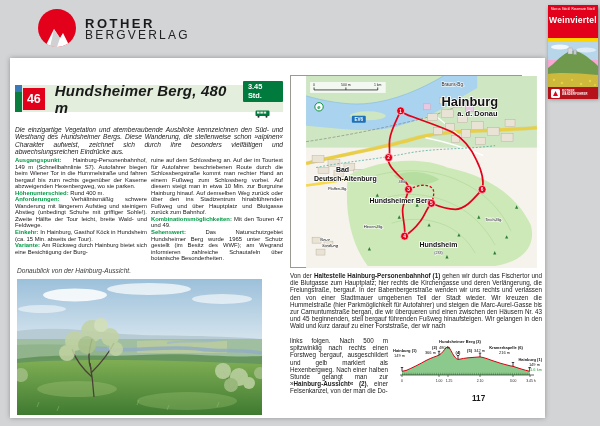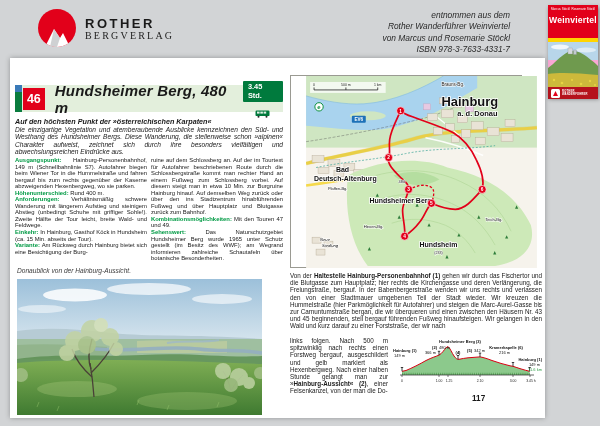--- a/index.html
+++ b/index.html
@@ -2,21 +2,21 @@
 <html><head>
 <meta charset="utf-8">
 <style>
   html,body{margin:0;padding:0;background:#b9bbbd;}
   .canvas{position:relative;width:600px;height:426px;background:#d2d4d6;overflow:hidden;
           font-family:"Liberation Sans",sans-serif;color:#1a1a1a;}
   
   .brand{position:absolute;left:38px;top:9px;display:flex;align-items:center;gap:9px;}
   .logo-circle{width:38px;height:38px;border-radius:50%;background:#e2001a;display:flex;align-items:flex-end;justify-content:center;overflow:hidden;}
   .brand-name{font-size:13px;font-weight:bold;letter-spacing:2.5px;line-height:14px;}
-  .brand-sub{font-size:10px;letter-spacing:2.2px;line-height:9px;color:#222;font-family:Liberation Serif, serif;}
+  .brand-sub{font-size:12px;letter-spacing:2.2px;line-height:9px;color:#222;}
   .source{position:absolute;right:90px;top:10px;text-align:right;font-size:8.4px;font-style:italic;color:#2a2a2a;line-height:11.4px;}
   
   .cover{position:absolute;left:548px;top:5px;width:50px;height:92px;box-shadow:1px 2px 4px rgba(0,0,0,.45);background:#f9a8d4;font-family:"Liberation Sans",sans-serif;}
   .cover-red{height:33px;background:#e2001a;color:#fff;}
   .cover-authors{display:flex;justify-content:space-between;font-size:3px;padding:2px 3px 0 3px;}
   .cover-title{font-size:8.6px;font-weight:bold;text-align:center;margin-top:4px;letter-spacing:.2px;}
   .cover-yellow{height:4px;background:#ffd400;}
   .cover-photo{height:45px;}
   .cover-band{height:12px;background:#b5121c;display:flex;align-items:center;gap:2px;padding:0 0 0 3px;}
   .cover-shield{width:9px;height:9px;background:#fff;border-radius:1.5px;display:flex;align-items:center;justify-content:center;}
@@ -58,26 +58,20 @@
         <path d="M3,22 L12,4 L18,13 L21,8 L28,22 Z" fill="#ffffff"></path>
         <path d="M12,4 L18,13 L15,22 L8,22 Z" fill="#c7c9cb" opacity="0.85"></path>
       </svg>
     </div>
     <div>
       <div class="brand-name">ROTHER</div>
       <div class="brand-sub">BERGVERLAG</div>
     </div>
   </div>
 
-  <div class="source">
-    <div>entnommen aus dem</div>
-    <div>Rother Wanderführer Weinviertel</div>
-    <div>von Marcus und Rosemarie Stöckl</div>
-    <div>ISBN 978-3-7633-4331-7</div>
-  </div>
 
   <div class="cover">
     <div class="cover-red">
       <div class="cover-authors">
         <span>Marcus Stöckl</span>
         <span>Rosemarie Stöckl</span>
       </div>
       <div class="cover-title">Weinviertel</div>
     </div>
     <div class="cover-yellow"></div>
@@ -123,21 +117,20 @@
           <rect x="0.5" y="0.5" width="14" height="5.6" rx="1.2" fill="#007a3d"></rect>
           <rect x="2" y="1.6" width="2.6" height="2" fill="#dff0e4"></rect>
           <rect x="5.3" y="1.6" width="2.6" height="2" fill="#dff0e4"></rect>
           <rect x="8.6" y="1.6" width="2.6" height="2" fill="#dff0e4"></rect>
           <circle cx="3.5" cy="6.8" r="1" fill="#2a2a2a"></circle>
           <circle cx="11.5" cy="6.8" r="1" fill="#2a2a2a"></circle>
         </svg>
       </div>
     </div>
 
-    <p class="subtitle">Auf den höchsten Punkt der »österreichischen Karpaten«</p>
     <p class="intro">Die einzigartige Vegetation und atemberaubende Ausblicke kennzeichnen den Süd- und Westhang des Hundsheimer Bergs. Diese Wanderung, die stellenweise schon »alpinen« Charakter aufweist, zeichnet sich durch ihre besonders vielfältigen und abwechslungsreichen Eindrücke aus.</p>
 
     <div class="info-cols">
       <div class="info-col" id="info-left">
           <p><span class="key">Ausgangspunkt: </span>Hainburg-Personenbahnhof, 149 m (Schnellbahnlinie S7). Autofahrer biegen beim Wiener Tor in die Hummelstraße und fahren bergauf bis zum rechts gegenüber der Kaserne abzweigenden Hexenbergweg, wo sie parken.</p>
           <p><span class="key">Höhenunterschied: </span>Rund 400 m.</p>
           <p><span class="key">Anforderungen: </span>Verhältnismäßig schwere Wanderung mit längerem Aufstieg und steinigem Abstieg (unbedingt Schuhe mit griffiger Sohle!). Zweite Hälfte der Tour leicht, breite Wald- und Feldwege.</p>
           <p><span class="key">Einkehr: </span>In Hainburg, Gasthof Köck in Hundsheim (ca. 15 Min. abseits der Tour).</p>
           <p><span class="key">Variante: </span>Am Rückweg durch Hainburg bietet sich eine Besichtigung der Burg-</p>
         </div>

